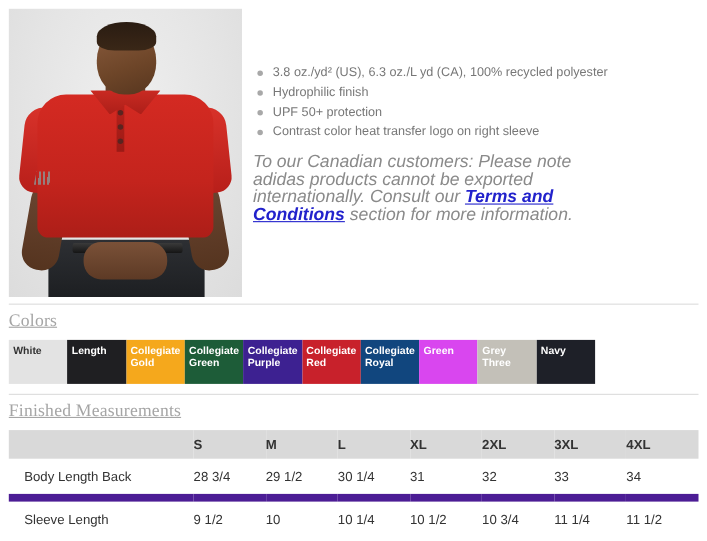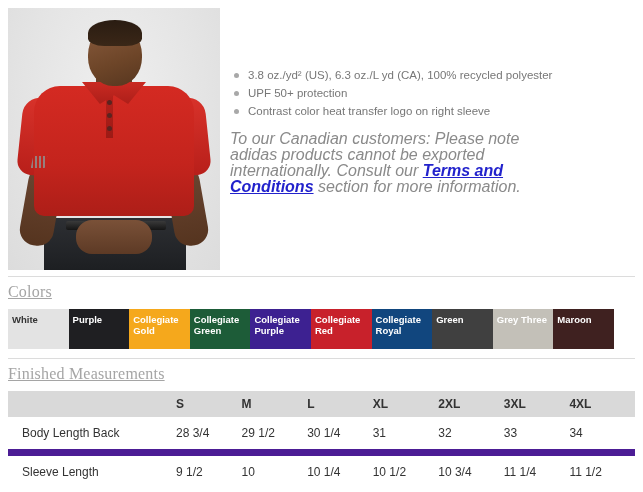--- a/index.html
+++ b/index.html
@@ -83,21 +83,21 @@
   .note a { color: #2222cc; text-decoration: underline; font-style: italic; font-weight: bold; }
 
   
   .rule { height: 1px; background: #dcdcdc; margin: 0 8px; }
   .section-title {
     font-family: "Liberation Serif", serif;
     color: #a5a5a5; font-size: 16px; padding: 6px 0 8px 8px; letter-spacing: .2px; text-decoration: underline;
   }
 
   
-  .swatches { display: flex; margin: 0 0 0 8px; height: 40px; width: 606px; }
+  .swatches { display: flex; margin: 0 0 0 8px; height: 40px; width: 533px; justify-content: flex-end; }
   .swatch {
     flex: 1 1 0; position: relative; min-width: 0;
     display: flex; align-items: flex-start;
   }
   .swatch span {
     font-size: 9.5px; font-weight: bold; line-height: 11px;
     padding: 5px 0 0 4px; display: block; word-break: normal;
   }
 
   
@@ -142,60 +142,61 @@
         <div class="ph-head"></div>
         <div class="ph-hair"></div>
         <div class="ph-belt"></div>
         <div class="ph-hands"></div>
       </div>
     </div>
 
     <div class="specs">
       <ul class="bullets">
         <li>3.8 oz./yd² (US), 6.3 oz./L yd (CA), 100% recycled polyester</li>
+        <li>Hydrophilic finish</li>
         <li>UPF 50+ protection</li>
         <li>Contrast color heat transfer logo on right sleeve</li>
       </ul>
       <p class="note"><span>To our Canadian customers: Please note adidas products cannot be exported internationally. Consult our </span><a href="#">Terms and Conditions</a><span> section for more information.</span></p>
     </div>
   </div>
 
   <div class="rule" style="margin-top:6px"></div>
   <div class="section-title">Colors</div>
 
   <div class="swatches">
     <div class="swatch" style="background: rgb(227, 227, 227);">
         <span style="color: rgb(51, 51, 51);">White</span>
       </div>
     <div class="swatch" style="background: rgb(31, 31, 34);">
-        <span style="color: rgb(255, 255, 255);">Purple</span>
+        <span style="color: rgb(255, 255, 255);">Length</span>
       </div>
     <div class="swatch" style="background: rgb(245, 168, 28);">
         <span style="color: rgb(255, 255, 255);">Collegiate Gold</span>
       </div>
     <div class="swatch" style="background: rgb(29, 92, 56);">
         <span style="color: rgb(255, 255, 255);">Collegiate Green</span>
       </div>
     <div class="swatch" style="background: rgb(61, 33, 145);">
         <span style="color: rgb(255, 255, 255);">Collegiate Purple</span>
       </div>
     <div class="swatch" style="background: rgb(200, 33, 43);">
         <span style="color: rgb(255, 255, 255);">Collegiate Red</span>
       </div>
     <div class="swatch" style="background: rgb(17, 70, 126);">
         <span style="color: rgb(255, 255, 255);">Collegiate Royal</span>
       </div>
-    <div class="swatch" style="background: #404040;">
+    <div class="swatch" style="background: #d946ef;">
         <span style="color: rgb(255, 255, 255);">Green</span>
       </div>
     <div class="swatch" style="background: rgb(195, 192, 184);">
         <span style="color: rgb(255, 255, 255);">Grey Three</span>
       </div>
-    <div class="swatch" style="background: rgb(63, 33, 32);">
-        <span style="color: rgb(255, 255, 255);">Maroon</span>
+    <div class="swatch" style="background: rgb(30, 32, 40);">
+        <span style="color: rgb(255, 255, 255);">Navy</span>
       </div>
   </div>
 
   <div class="rule" style="margin-top:9px"></div>
   <div class="section-title">Finished Measurements</div>
 
   <table class="measure">
     <thead>
       <tr>
         <th class="lbl"></th>

